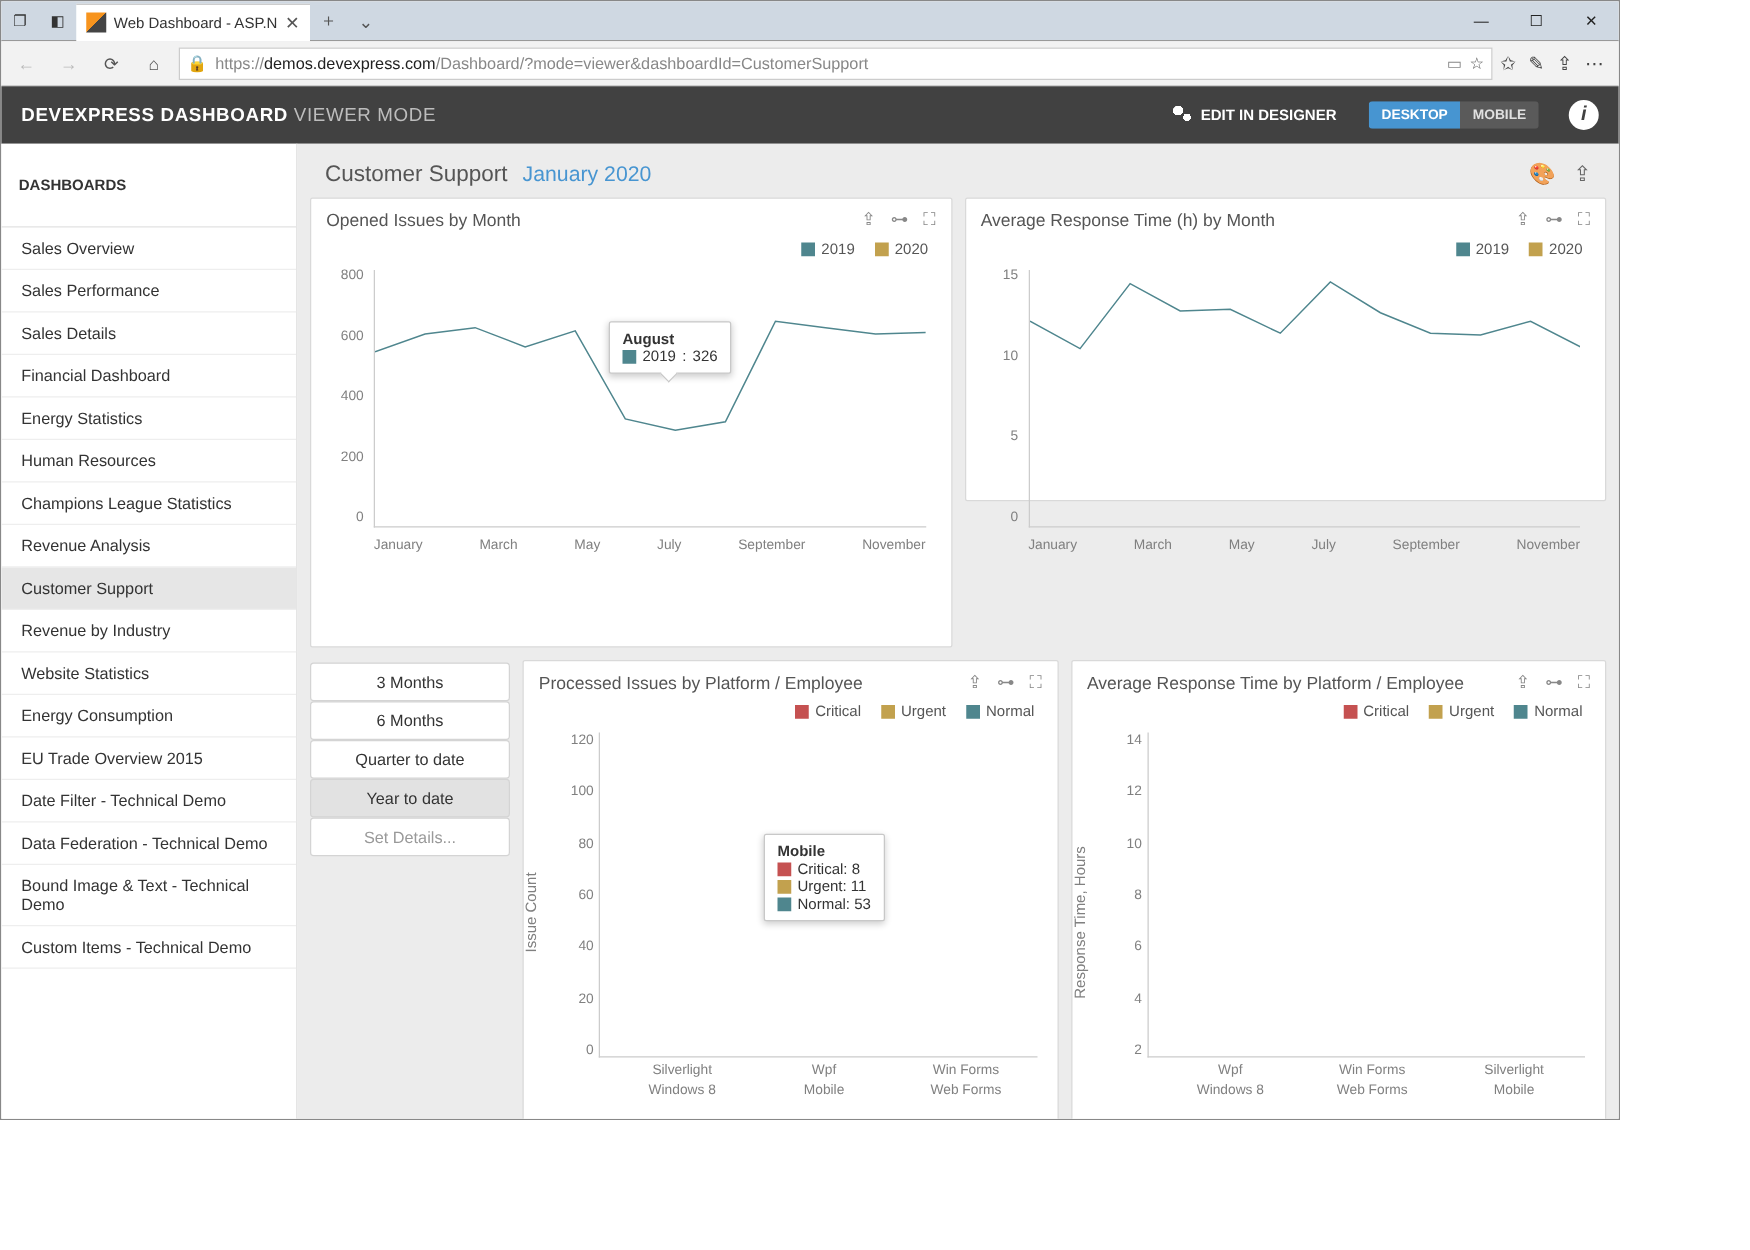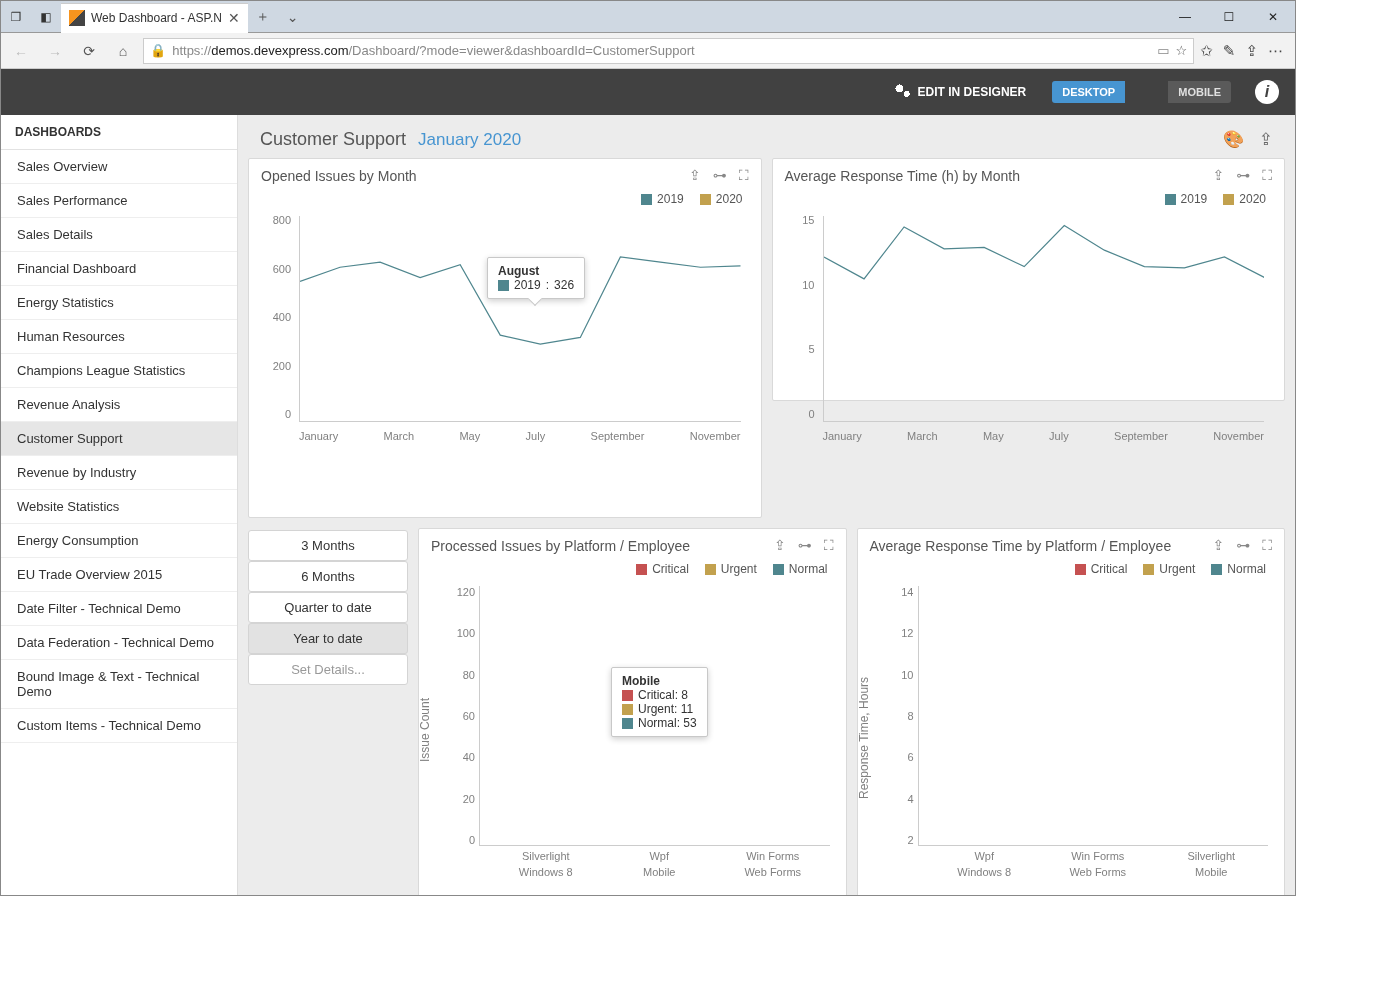--- a/index.html
+++ b/index.html
@@ -26,30 +26,30 @@
 .addr-icons span { color:#444; font-size:15px;}
 
 
 .app-header { height:46px; background:#414141; color:#fff; display:flex; align-items:center; padding:0 16px; gap:10px;}
 .brand { font-size:15px; letter-spacing:0.5px;}
 .brand b { font-weight:700;}
 .brand .thin{ color:#bdbdbd; font-weight:400;}
 .hdr-spacer { flex:1;}
 .hdr-link { font-size:12px; font-weight:600; color:#fff; display:flex; align-items:center; gap:6px;}
 .hdr-link .picon{ width:18px;height:18px;border-radius:50%;background:radial-gradient(circle at 30% 30%,#fff 4px,transparent 4px),radial-gradient(circle at 70% 60%,#fff 3px,transparent 3px);}
-.toggle { display:flex; border-radius:3px; overflow:hidden; margin-left:16px;gap:43px;}
+.toggle { display:flex; border-radius:3px; overflow:hidden; margin-left:16px;}
 .toggle div { font-size:11px; font-weight:600; padding:5px 10px;}
 .toggle .on { background:#4795d1; color:#fff;}
 .toggle .off { background:#5a5a5a; color:#e0e0e0;}
 .info-badge { width:24px;height:24px;border-radius:50%;background:#fff;color:#414141;display:flex;align-items:center;justify-content:center;font-style:italic;font-weight:700;margin-left:14px;}
 
 
 .workspace { display:flex; height:calc(896px - 32px - 36px - 46px); }
 .sidebar { width:237px; background:#fff; border-right:1px solid #ddd; overflow:hidden;}
-.sb-head { padding:10px 14px; font-size:12px; font-weight:700; color:#333; border-bottom:1px solid #e2e2e2;}
+.sb-head { padding:26px 14px; font-size:12px; font-weight:700; color:#333; border-bottom:1px solid #e2e2e2;}
 .sb-item { padding:9px 16px; font-size:13px; color:#333; border-bottom:1px solid #eee; cursor:pointer;}
 .sb-item.active { background:#e6e6e6;}
 
 .main { flex:1; background:#ececec; overflow:hidden; position:relative;}
 
 
 .title-row { display:flex; align-items:center; padding:14px 22px 8px;}
 .title-row .dash-title { font-size:18px; color:#555;}
 .title-row .period { font-size:17px; color:#4795d1; margin-left:12px;}
 .title-icons { margin-left:auto; display:flex; gap:14px; color:#666; font-size:17px;}
@@ -139,20 +139,21 @@
   </div>
   <div class="addr-icons">
     <span>✩</span>
     <span>✎</span>
     <span>⇪</span>
     <span>⋯</span>
   </div>
 </div>
 
 <div class="app-header">
+  <span class="brand"><b>DEVEXPRESS DASHBOARD</b> <span class="thin">VIEWER MODE</span></span>
   <span class="hdr-spacer"></span>
   <span class="hdr-link">
       <span class="picon"></span>
       <span>EDIT IN DESIGNER</span>
     </span>
   <div class="toggle">
     <div class="on">DESKTOP</div>
     <div class="off">MOBILE</div>
   </div>
   <div class="info-badge">i</div>

